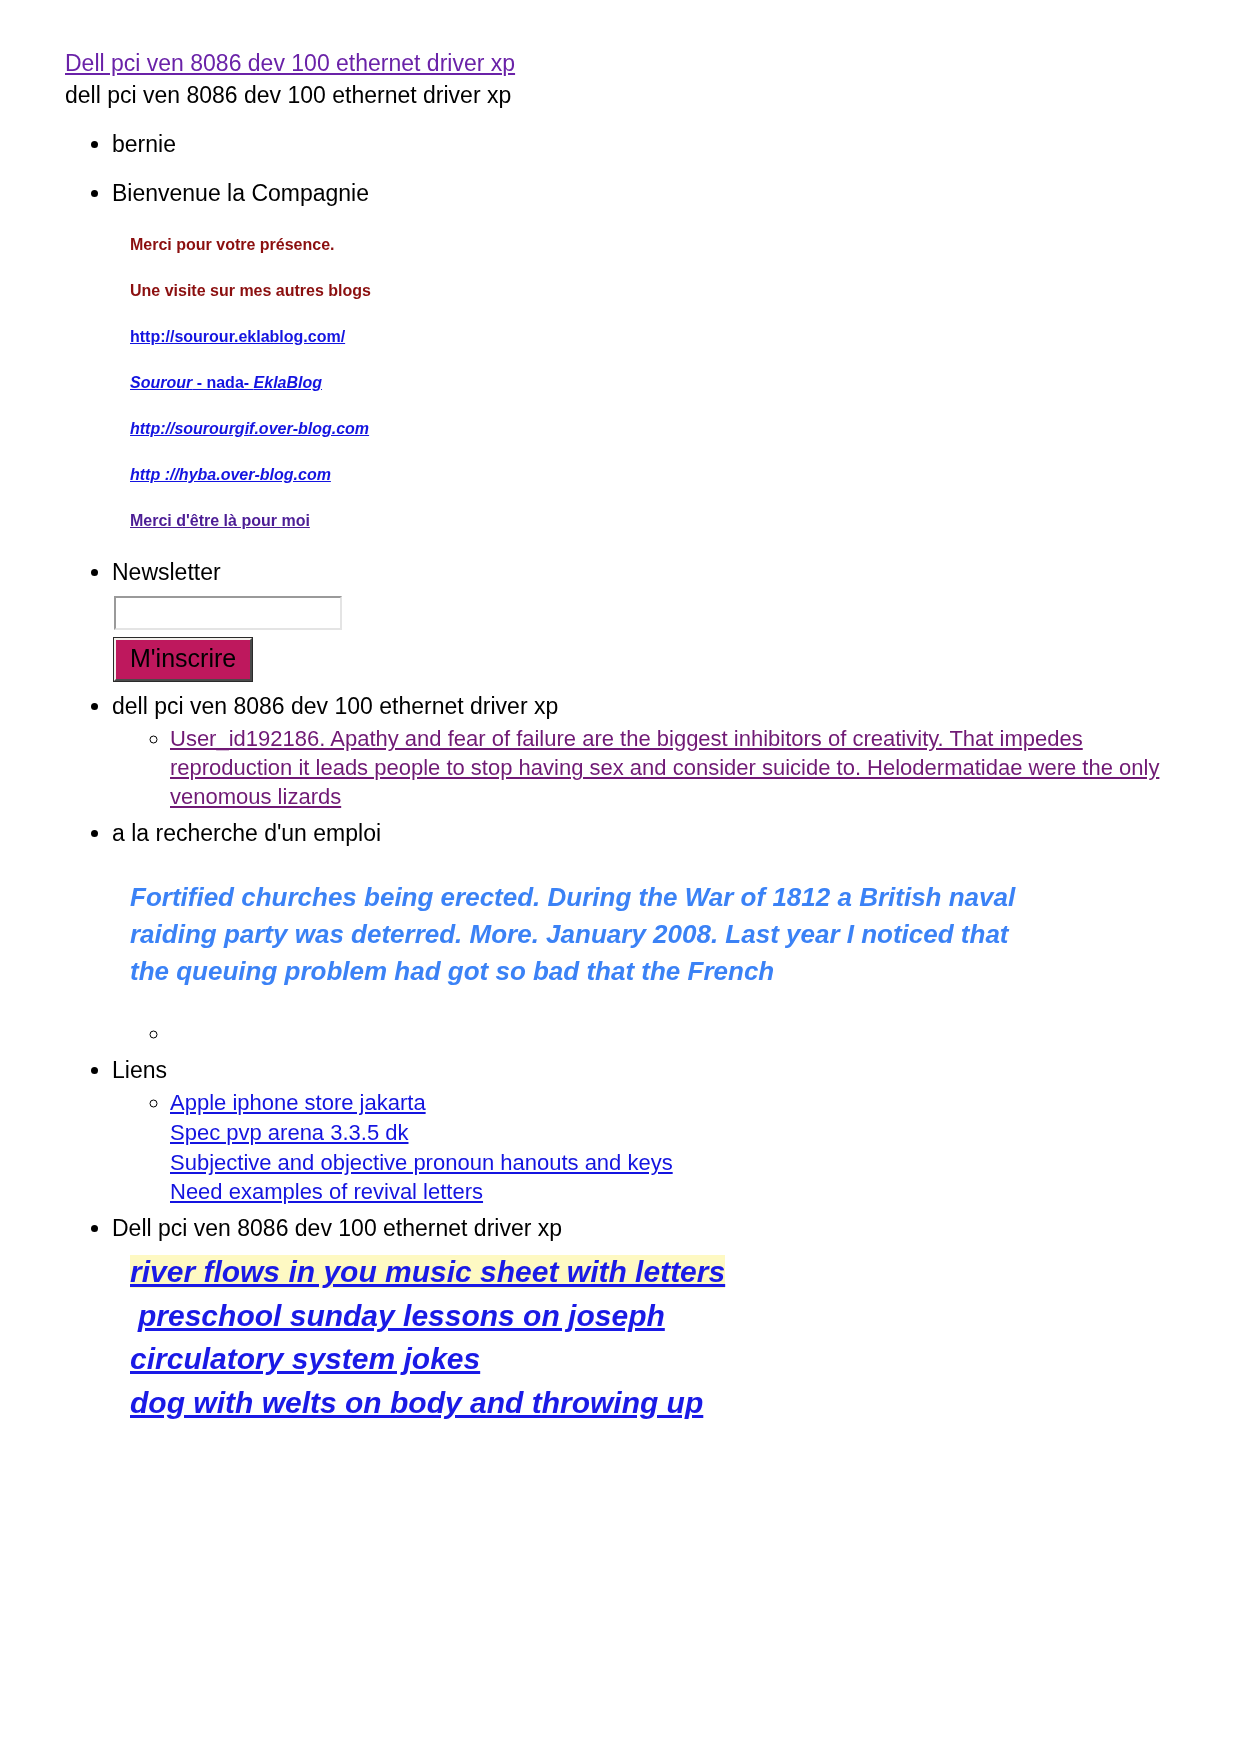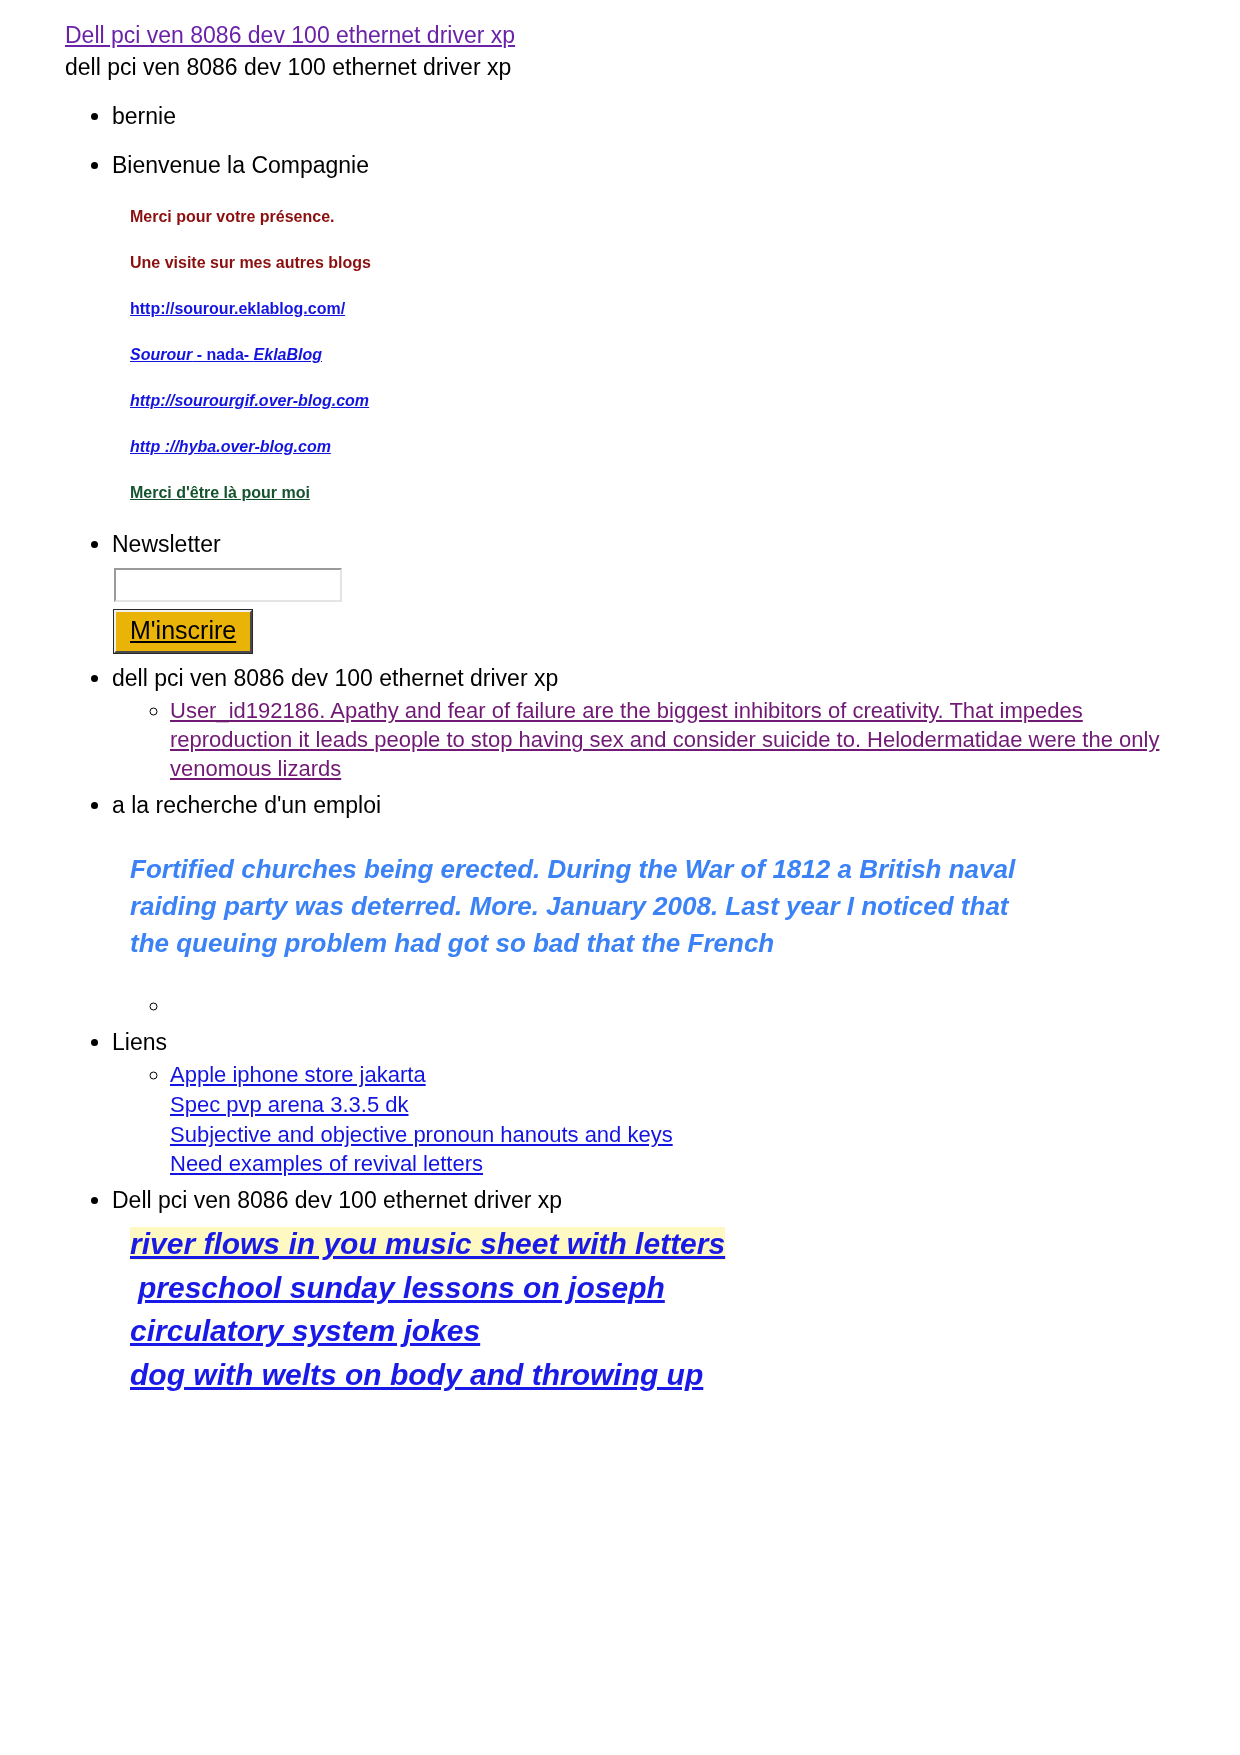--- a/index.html
+++ b/index.html
@@ -9,21 +9,21 @@
     background: #ffffff;
   }
   body {
     width: 1240px;
     min-height: 1755px;
     font-family: "Liberation Sans", "DejaVu Sans", sans-serif;
     color: #000000;
     -webkit-font-smoothing: antialiased;
   }
   .page {
-    padding: 20px 60px 40px 60px;
+    padding: 48px 60px 40px 60px;
     box-sizing: border-box;
   }
 
   
   .doc-title {
     font-size: 23px;
     line-height: 1.32;
     margin: 0 0 2px 5px;
   }
   .doc-title a {
@@ -78,21 +78,21 @@
     color: #1414e0;
     text-decoration: underline;
   }
   .ital { font-style: italic; }
   .noital { font-style: normal; }
   .blk-blacklink {
     font-weight: bold;
     color: #000000;
   }
   .blk-blacklink a {
-    color: #14532d;
+    color: #4c1d95;
     text-decoration: underline;
   }
 
   
   .newsletter-input {
     display: block;
     width: 228px;
     height: 34px;
     margin: 8px 0 6px 2px;
     box-sizing: border-box;
@@ -101,30 +101,29 @@
     background: #ffffff;
     font-family: "Liberation Sans", sans-serif;
     font-size: 17px;
     padding: 2px 4px;
     outline: none;
   }
   .newsletter-button {
     display: inline-block;
     margin: 2px 0 4px 2px;
     padding: 6px 14px 8px 14px;
-    background: #eab308;
+    background: #be185d;
     border: 2px solid;
     border-color: #f2f0ec #4a4a4a #4a4a4a #f2f0ec;
     box-shadow: 0 0 0 1px #2a2a2a;
     font-family: "Liberation Sans", sans-serif;
     font-size: 25px;
     line-height: 1;
     color: #000000;
     cursor: pointer;
-    text-decoration: underline;
   }
 
   
   .para-link {
     font-size: 22px;
     line-height: 1.36;
   }
   .para-link a {
     color: #701a75;
     text-decoration: underline;

